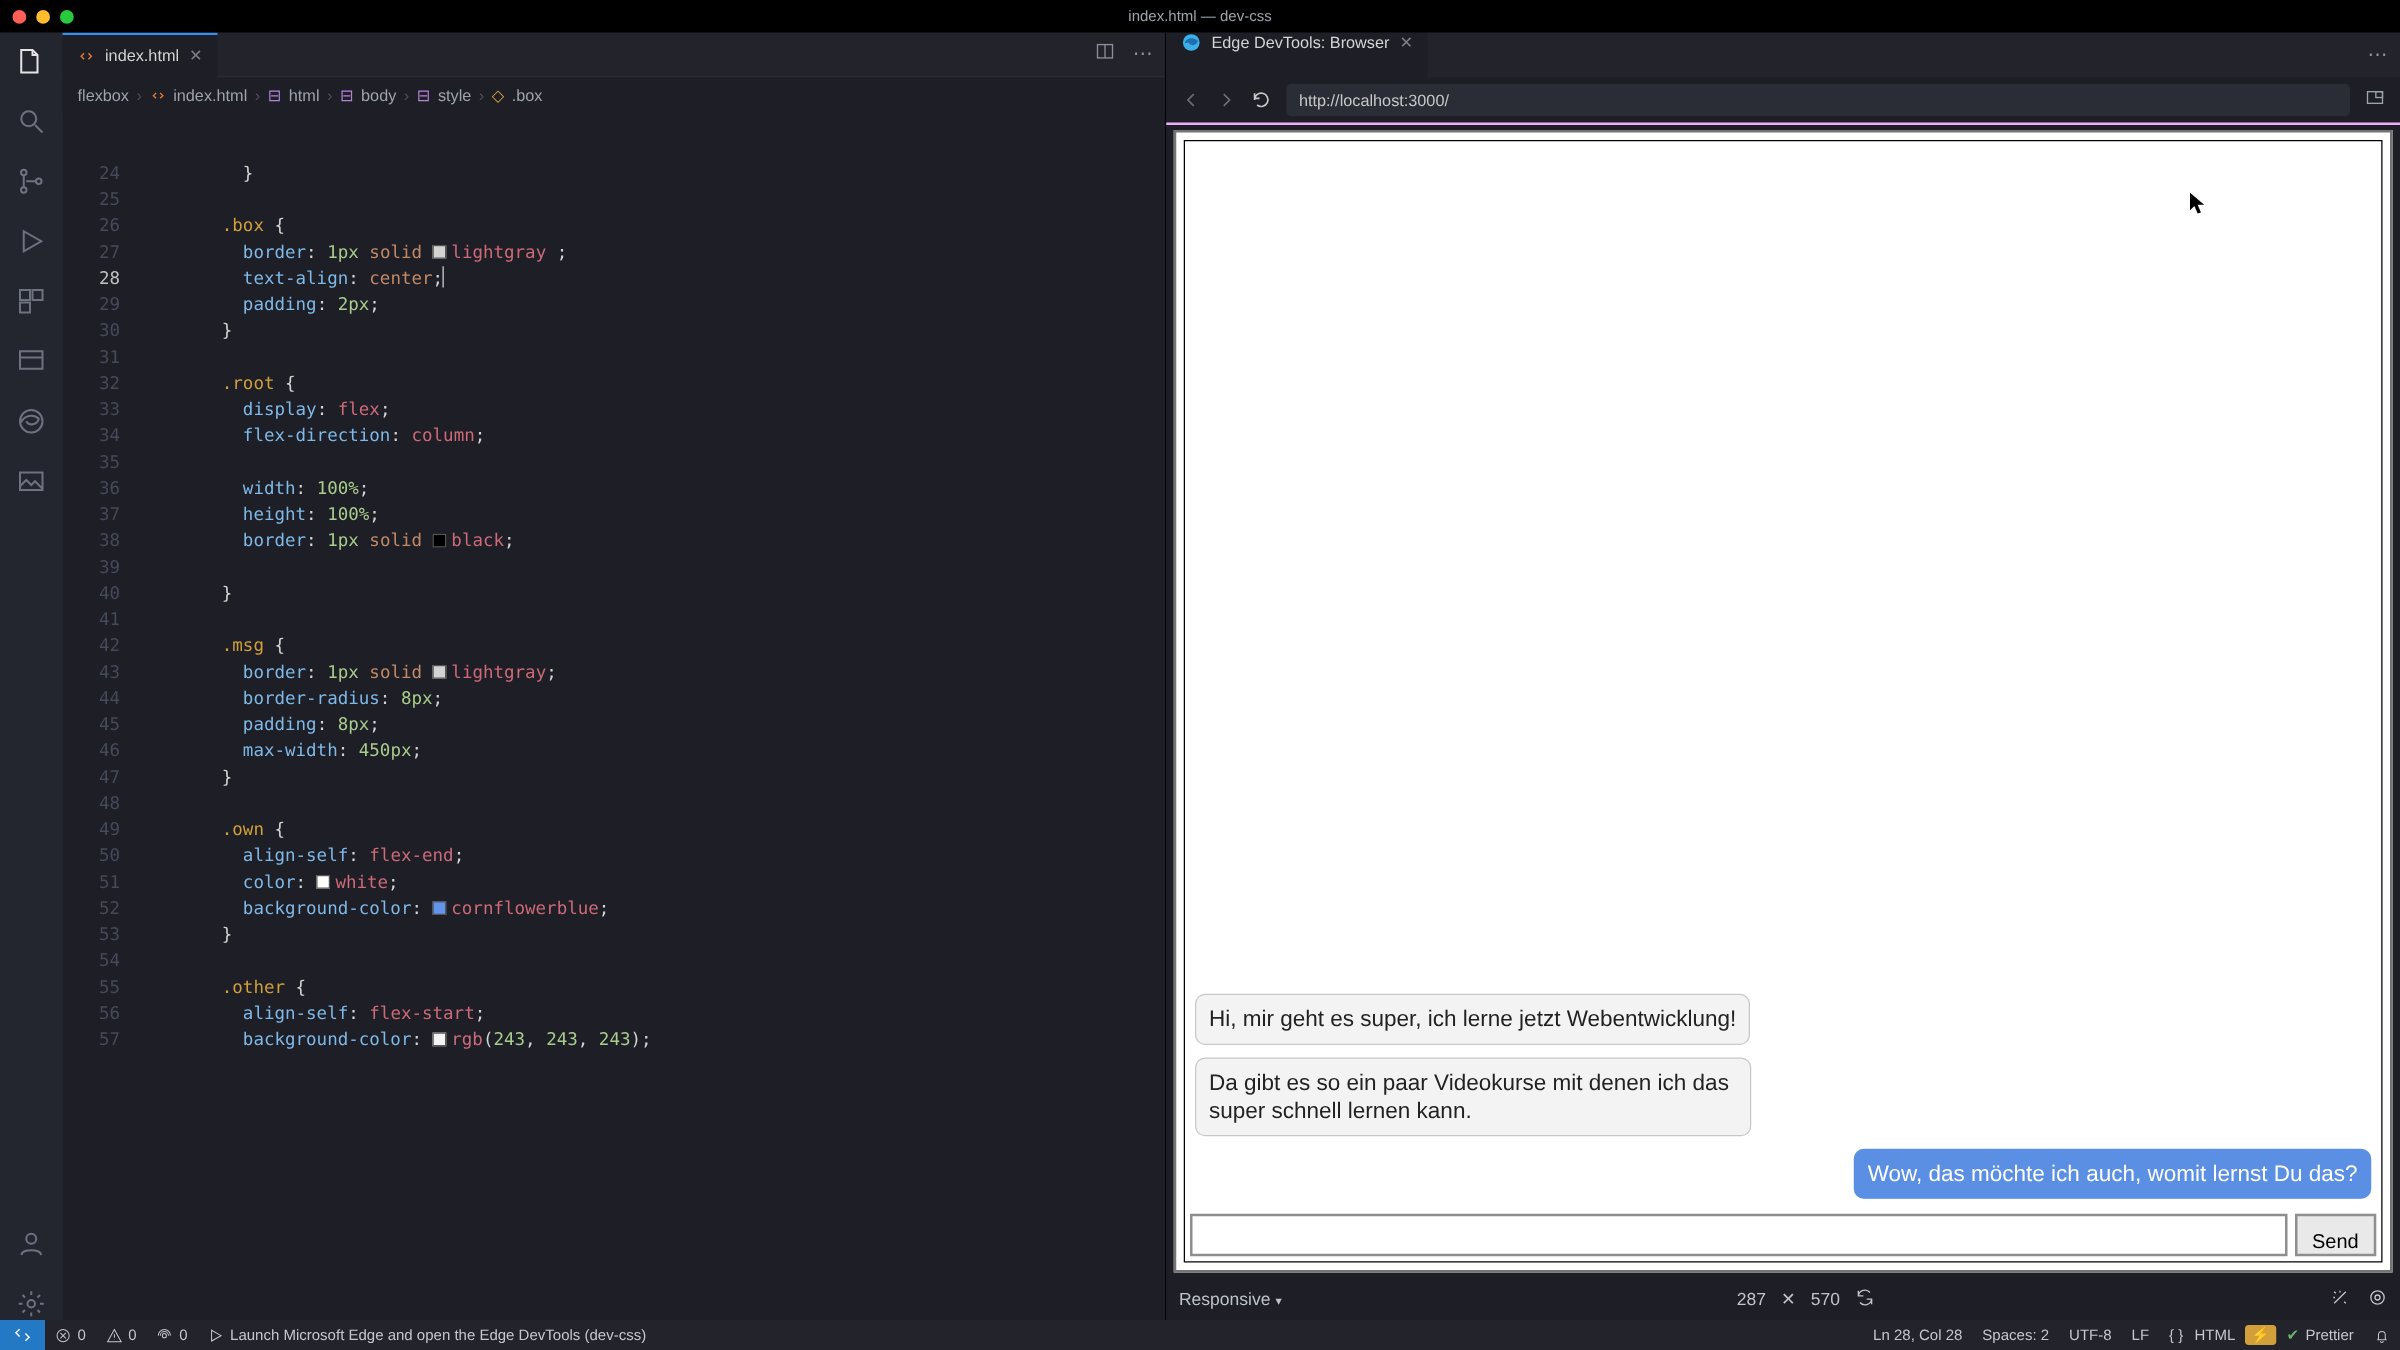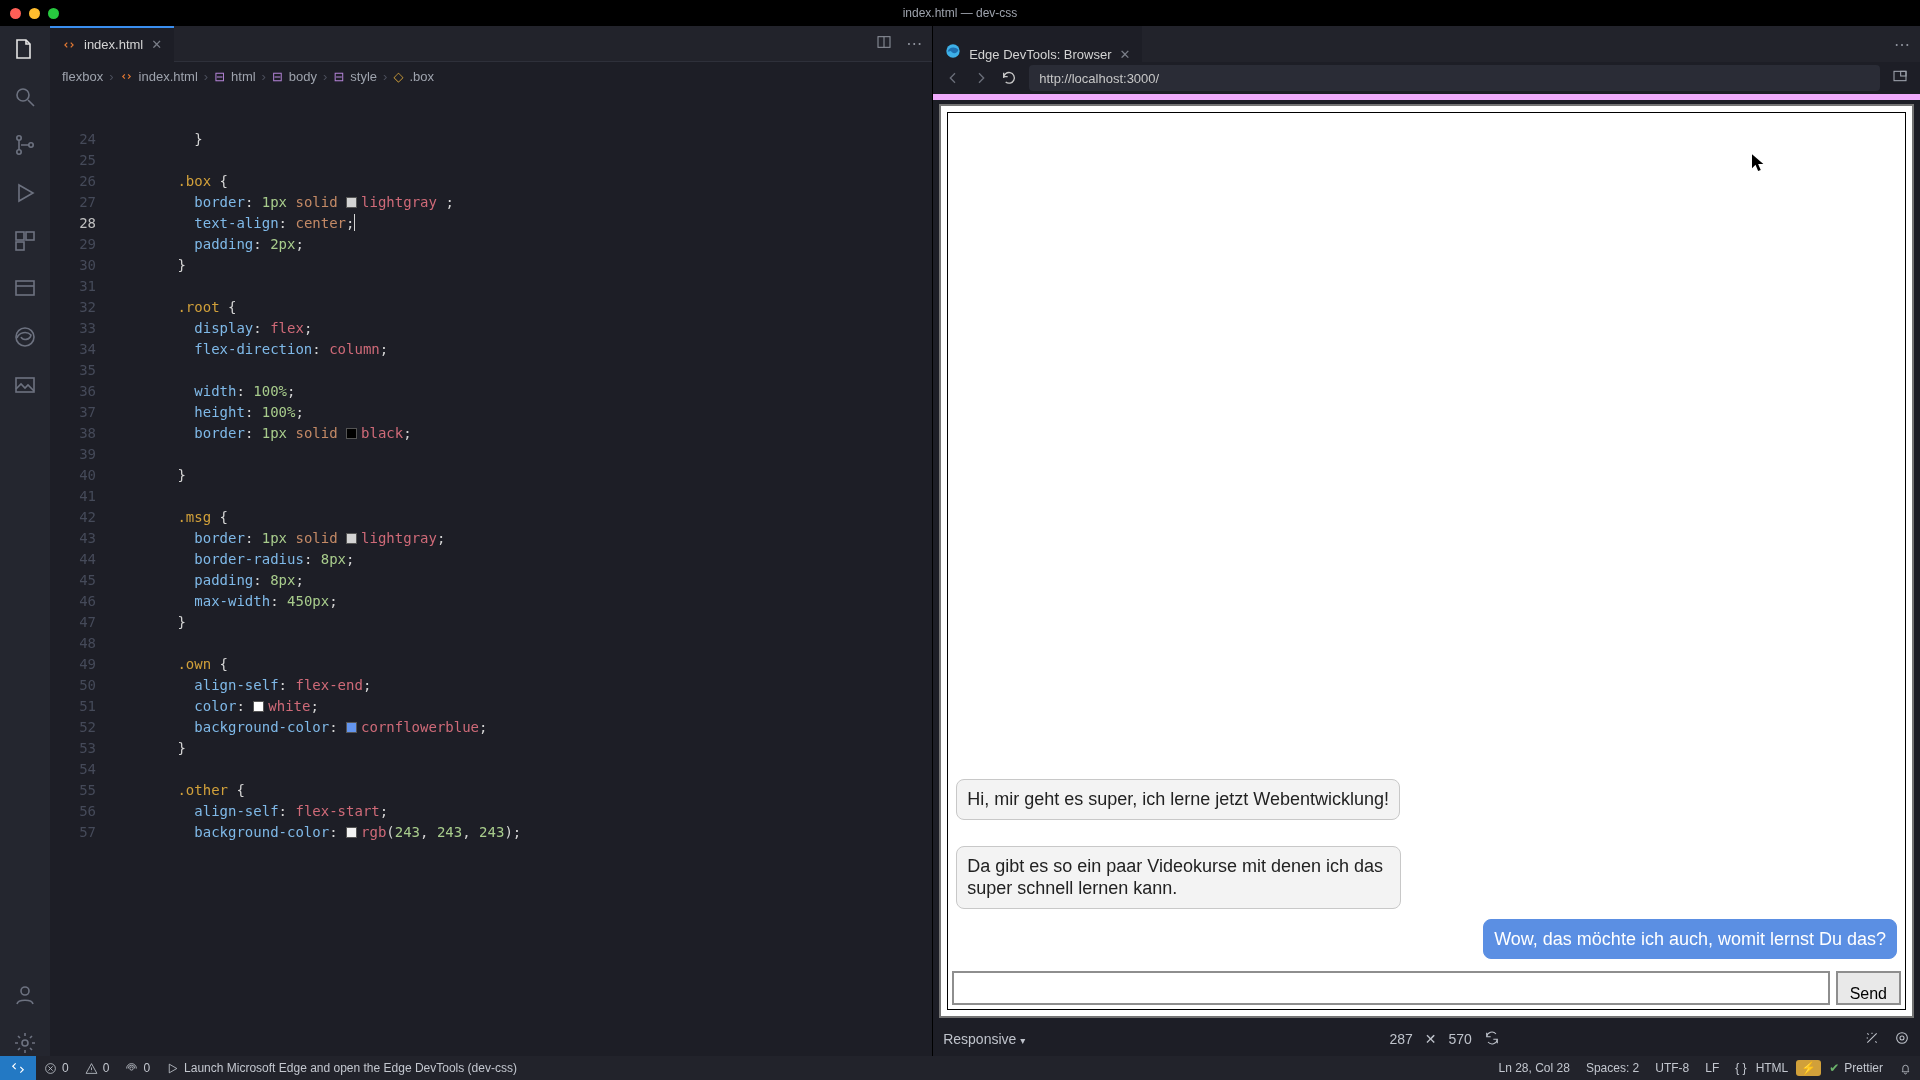--- a/index.html
+++ b/index.html
@@ -56,36 +56,36 @@
 .tok-val{color:#c48a66;}  
 .tok-num{color:#a8cc8c;}  
 .tok-kw{color:#cf6a78;}   
 .tok-pun{color:#d4d4d4;}
 .swatch{display:inline-block;width:11px;height:11px;border:1px solid #555;vertical-align:-1px;margin-right:4px;}
 .cursorcaret{display:inline-block;width:1px;height:17px;background:#d4d4d4;vertical-align:-3px;}
 
 
 .right-pane{flex:1;display:flex;flex-direction:column;min-width:0;background:#1d1e26;}
 .tabsrow2 { height:36px; display:flex; align-items:center; background:#22232b;}
-.devtab{height:36px;display:flex;align-items:flex-end;gap:8px;padding:0 12px;font-size:13px;background:#1d1e26;}
+.devtab{height:36px;display:flex;align-items:flex-start;gap:8px;padding:0 12px;font-size:13px;background:#1d1e26;}
 .devtab .close{color:#7a7e88;}
 .tabsrow2 .rightacts{margin-left:auto;padding-right:10px;color:#8c909a;}
 
-.urlrow{height:38px;display:flex;align-items:center;gap:12px;padding:0 12px;border-bottom:6px solid #f0abfc;text-align:center;}
+.urlrow{height:38px;display:flex;align-items:center;gap:12px;padding:0 12px;border-bottom:2px solid #f0abfc;text-align:center;}
 .urlrow .nav{color:#6b6f7a;display:inline-flex;}
 .urlbox{flex:1;height:26px;background:#2a2c36;border-radius:4px;display:flex;align-items:center;padding:0 10px;color:#c7c7c7;font-size:13px;}
 
 
 .preview-wrap{flex:1;display:flex;flex-direction:column;min-height:0;background:#1d1e26;}
 .preview{flex:1;margin:4px 6px;background:#fff;border:2px solid #747474;position:relative;overflow:hidden;}
 .chatroot{position:absolute;left:6px;right:6px;top:6px;bottom:6px;display:flex;flex-direction:column;border:1px solid #000;}
 .messages{flex:1;display:flex;flex-direction:column;justify-content:flex-end;gap:10px;padding:8px;}
 .msg{max-width:445px;border:1px solid #c8c8c8;border-radius:8px;padding:8px 10px;font-size:18px;color:#222;line-height:1.25;}
 .msg.own{align-self:flex-end;background:#5b8fe3;color:#fff;border-color:#5b8fe3;}
-.msg.other{align-self:flex-start;background:#f3f3f3;margin-top:16px;}
+.msg.other{align-self:flex-start;background:#f3f3f3;}
 .composer{display:flex;gap:6px;padding:4px;}
 .composer input{flex:1;height:34px;border:2px solid #8e8e8e;background:#fff;font-size:16px;padding:0 6px;}
 .composer button{height:34px;padding:12px 12px;border:2px solid #8e8e8e;background:#e9e9e9;font-size:16px;color:#000;}
 .pcursor{position:absolute;top:48px;right:160px;width:0;height:0;}
 .pcursor svg{width:14px;height:18px;fill:#000;}
 
 .devicebar{height:34px;display:flex;align-items:center;gap:12px;padding:0 10px;color:#bfc3cb;font-size:14px;background:#1d1e26;}
 .devicebar .chev{font-size:10px;margin-left:4px;}
 .devicebar .mid{margin:0 auto;display:flex;align-items:center;gap:12px;}
 .devicebar .right{display:flex;gap:14px;align-items:center;}

